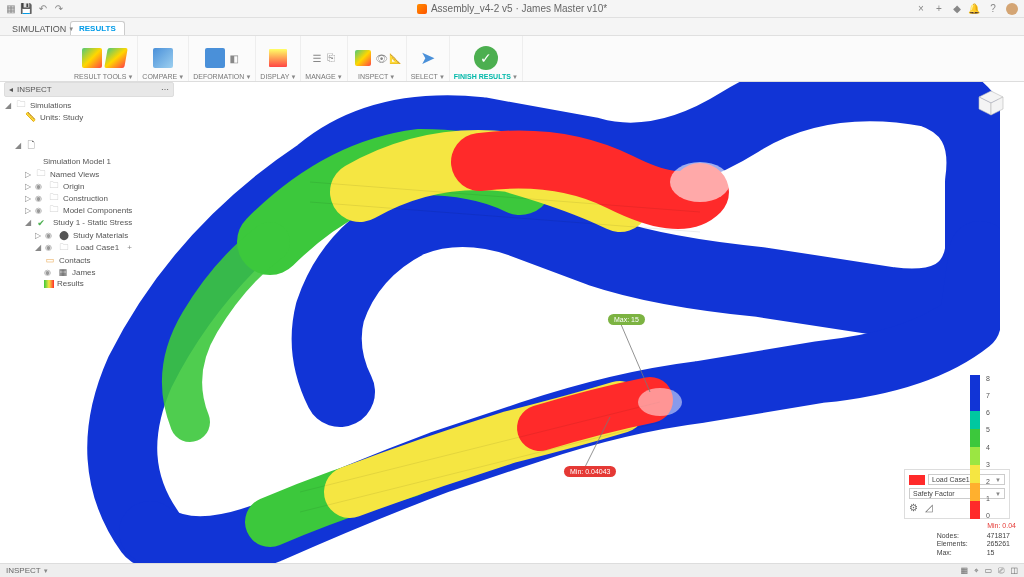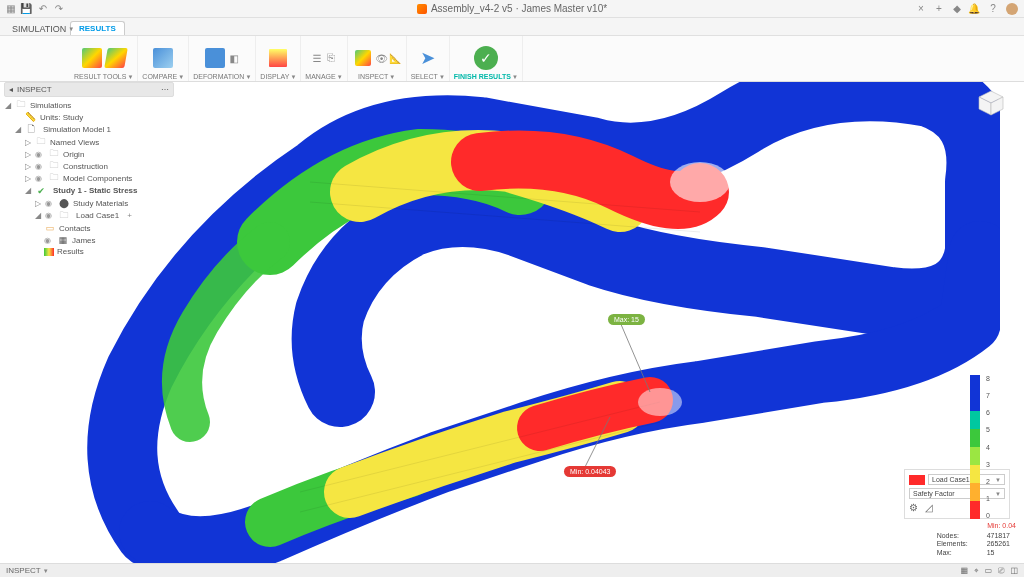--- a/index.html
+++ b/index.html
@@ -336,21 +336,21 @@
         <span>Simulations</span>
       </div>
     <div class="tree-item ind1">
         <span class="tree-toggle"></span>
         <span class="tree-icon">📏</span>
         <span>Units: Study</span>
       </div>
     <div class="tree-item ind1">
         <span class="tree-toggle">◢</span>
         <span class="tree-icon">🗋</span>
-        <span class="sel" style="padding:1px 3px;">Simulation Model 1</span>
+        <span class="sel" style="padding:1px 3px;margin-top:32px;">Simulation Model 1</span>
       </div>
     <div class="tree-item ind2">
         <span class="tree-toggle">▷</span>
         <span class="tree-icon folder">🗀</span>
         <span>Named Views</span>
       </div>
     <div class="tree-item ind2">
         <span class="tree-toggle">▷</span>
         <span class="eye">◉</span>
         <span class="tree-icon folder">🗀</span>
@@ -364,21 +364,21 @@
       </div>
     <div class="tree-item ind2">
         <span class="tree-toggle">▷</span>
         <span class="eye">◉</span>
         <span class="tree-icon folder">🗀</span>
         <span>Model Components</span>
       </div>
     <div class="tree-item ind2">
         <span class="tree-toggle">◢</span>
         <span class="tree-icon" style="color:#4caf50">✔</span>
-        <span class="sel" style="padding:1px 3px;font-weight:bold;">Study 1 - Static Stress</span>
+        <span class="sel" style="padding:1px 3px;">Study 1 - Static Stress</span>
       </div>
     <div class="tree-item ind3">
         <span class="tree-toggle">▷</span>
         <span class="eye">◉</span>
         <span class="tree-icon">⬤</span>
         <span>Study Materials</span>
       </div>
     <div class="tree-item ind3">
         <span class="tree-toggle">◢</span>
         <span class="eye">◉</span>

